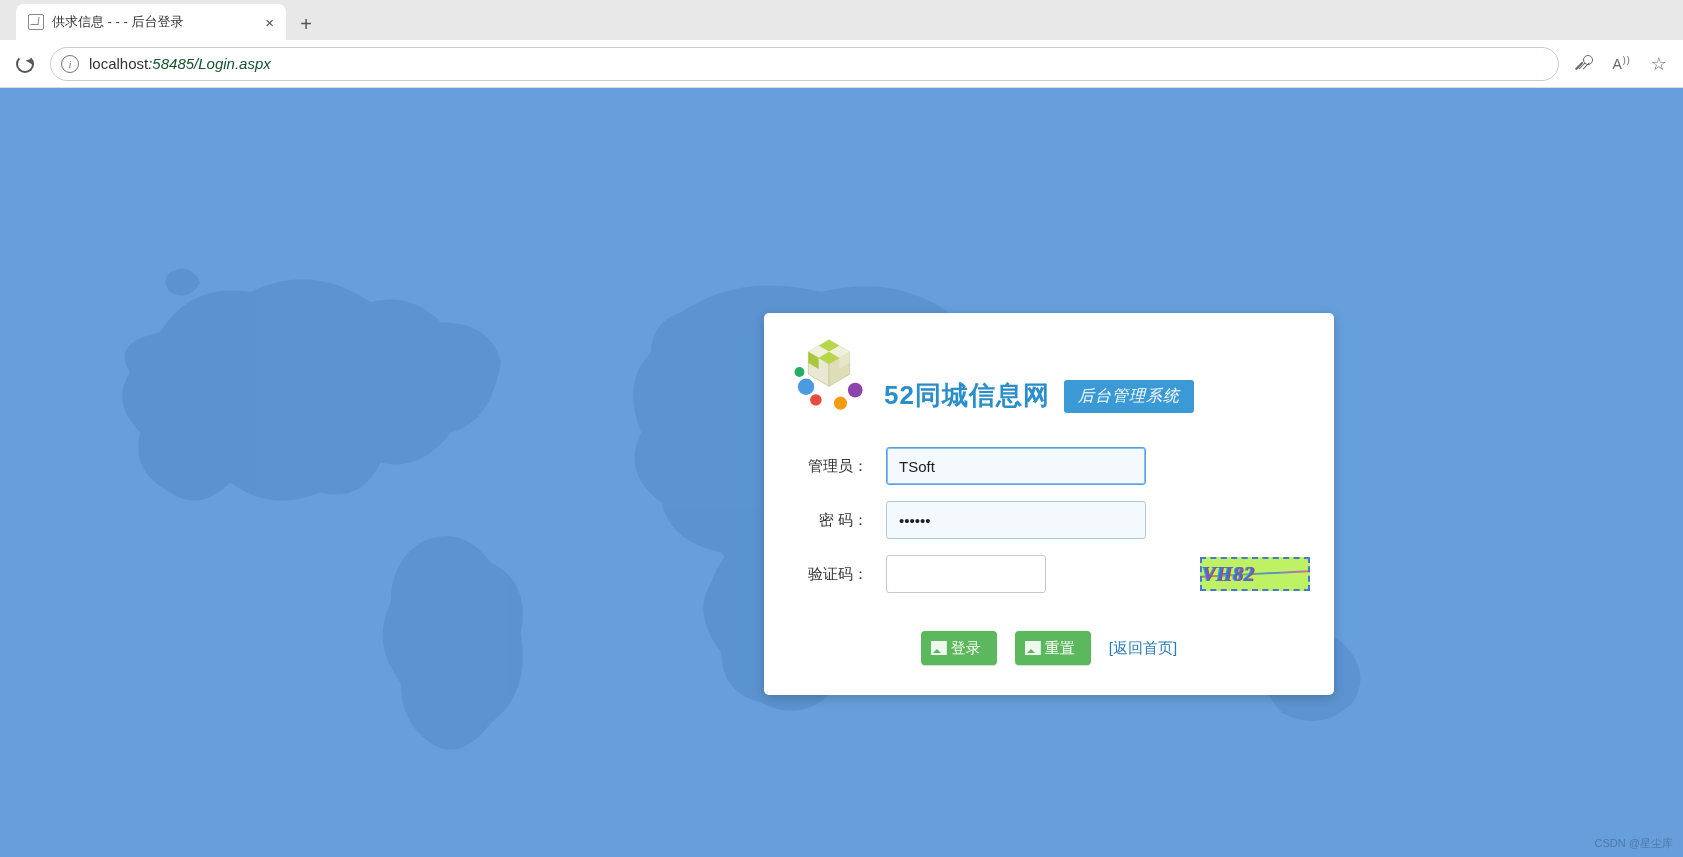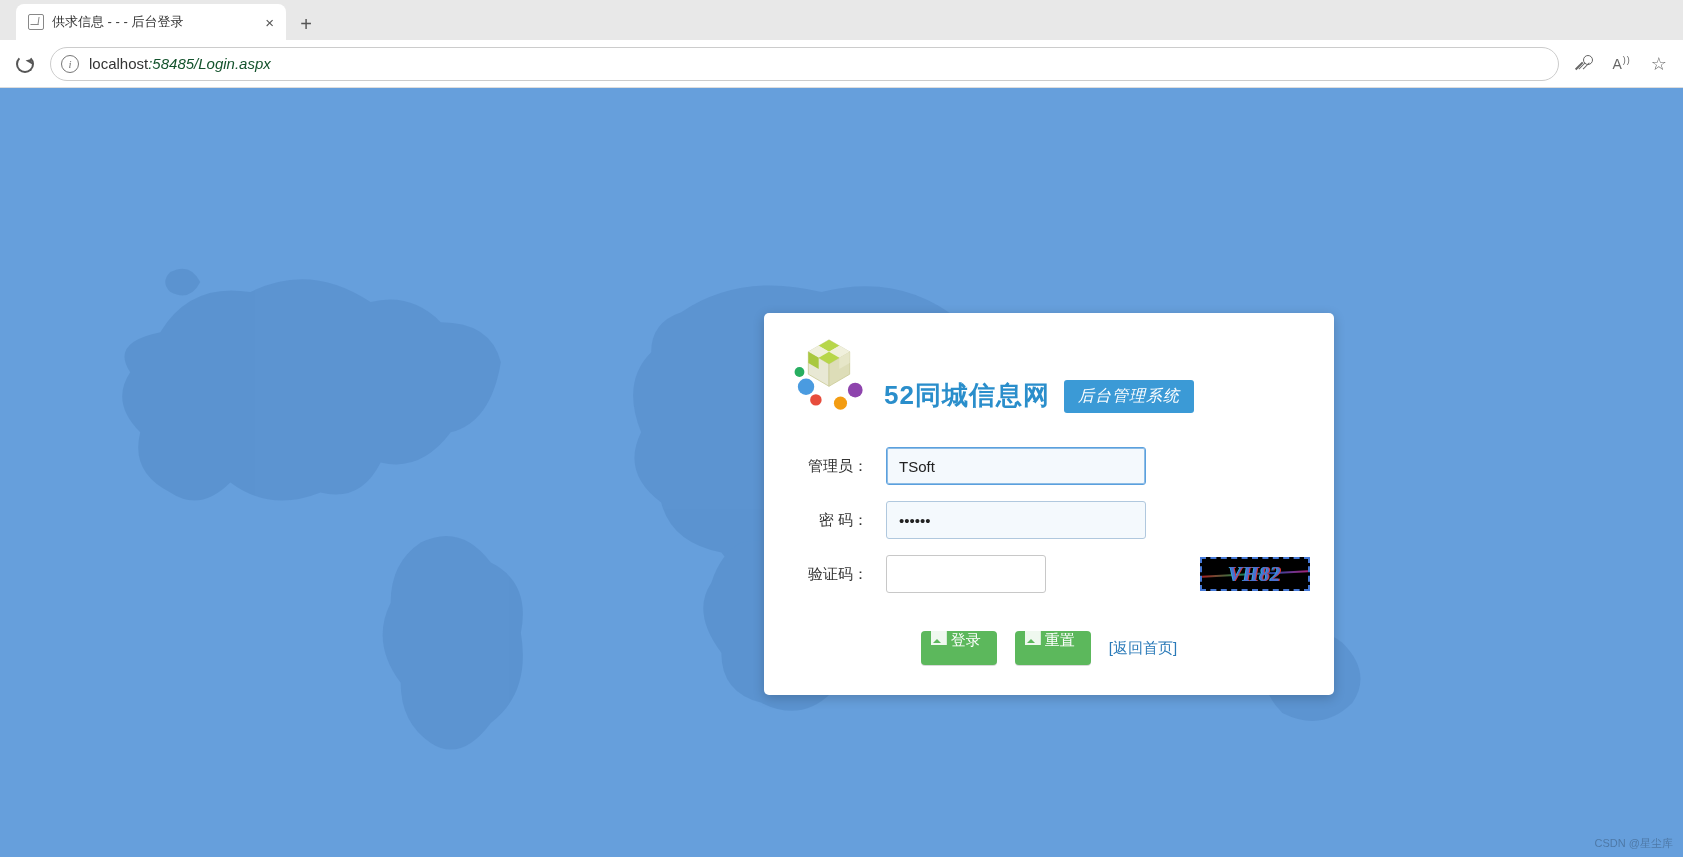--- a/index.html
+++ b/index.html
@@ -213,29 +213,29 @@
     outline:none;
   }
   .text-input.focused{
     border-color:#5aa0de;
     box-shadow: inset 0 0 0 1px #8dbce5;
   }
   .text-input.captcha{ width:160px; background:#fff; border-color:#c8c8c8;}
   .captcha-img{
     margin-left:auto;
     width:110px;height:34px;
-    background:#000000;
+    background:#bef264;
     border:2px dashed #4578d6;
     font-family: "Comic Sans MS", cursive;
     font-weight:700;
     font-size:20px;
     color:#4a6fd0;
     display:flex;
     align-items:center;
-    justify-content:center;
+    justify-content:flex-start;
     letter-spacing:1px;
     position:relative;
     overflow:hidden;
   }
   .captcha-img .noise{
     position:absolute;left:0;right:0;top:50%;height:2px;
     background:linear-gradient(90deg,#e33,#3b6,#36e,#e3a);
     transform:translateY(-50%) rotate(-3deg);
     opacity:.7;
   }
@@ -254,21 +254,21 @@
   }
   .btn{
     background:#5cb85c;
     color:#fff;
     border:none;
     height:34px;
     padding:0 16px 0 10px;
     border-radius:4px;
     font-size:15px;
     display:flex;
-    align-items:flex-start;
+    align-items:center;
     gap:4px;
     cursor:pointer;
     box-shadow:0 1px 0 rgba(0,0,0,.15);
   }
   .btn .img-ph{
     width:16px;height:14px;
     background:#fff;
     opacity:.9;
     clip-path: polygon(0 0,100% 0,100% 100%,0 100%);
     position:relative;

